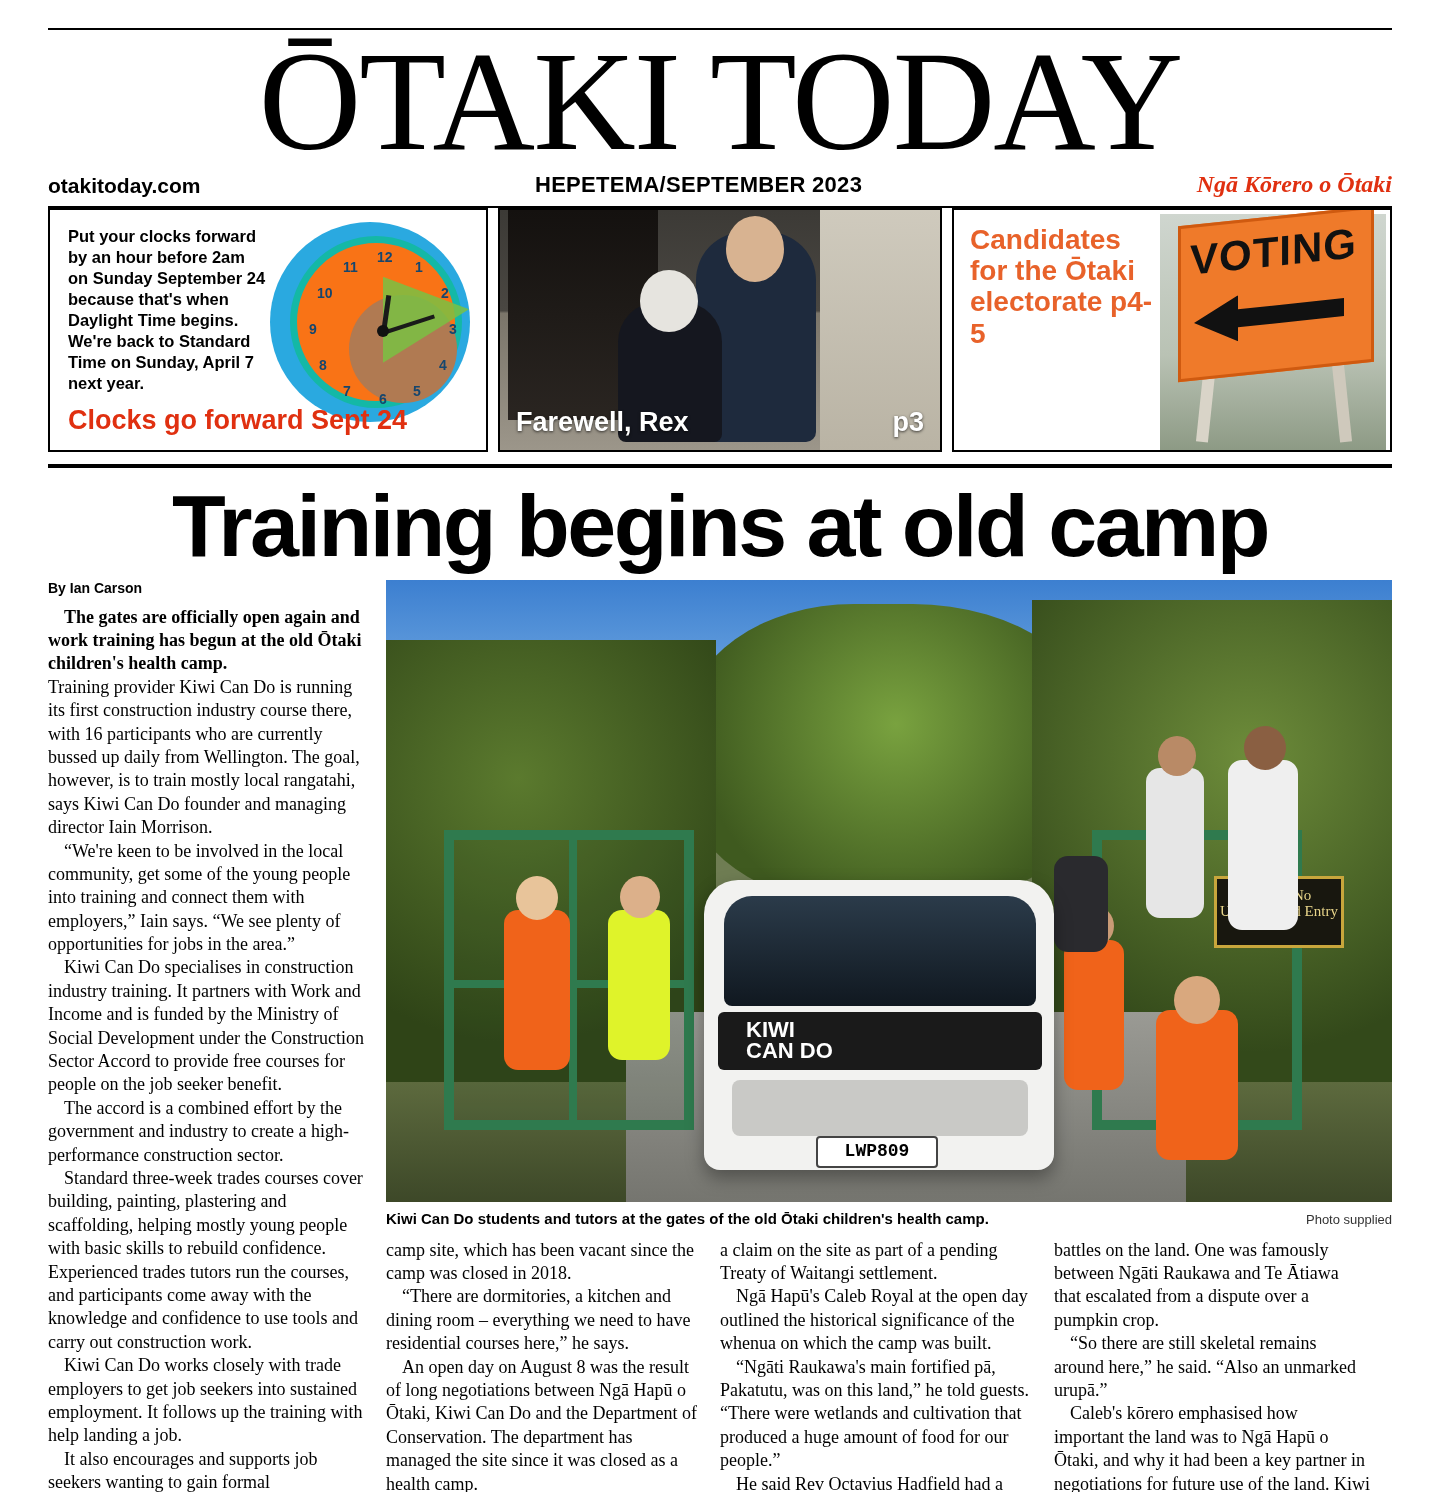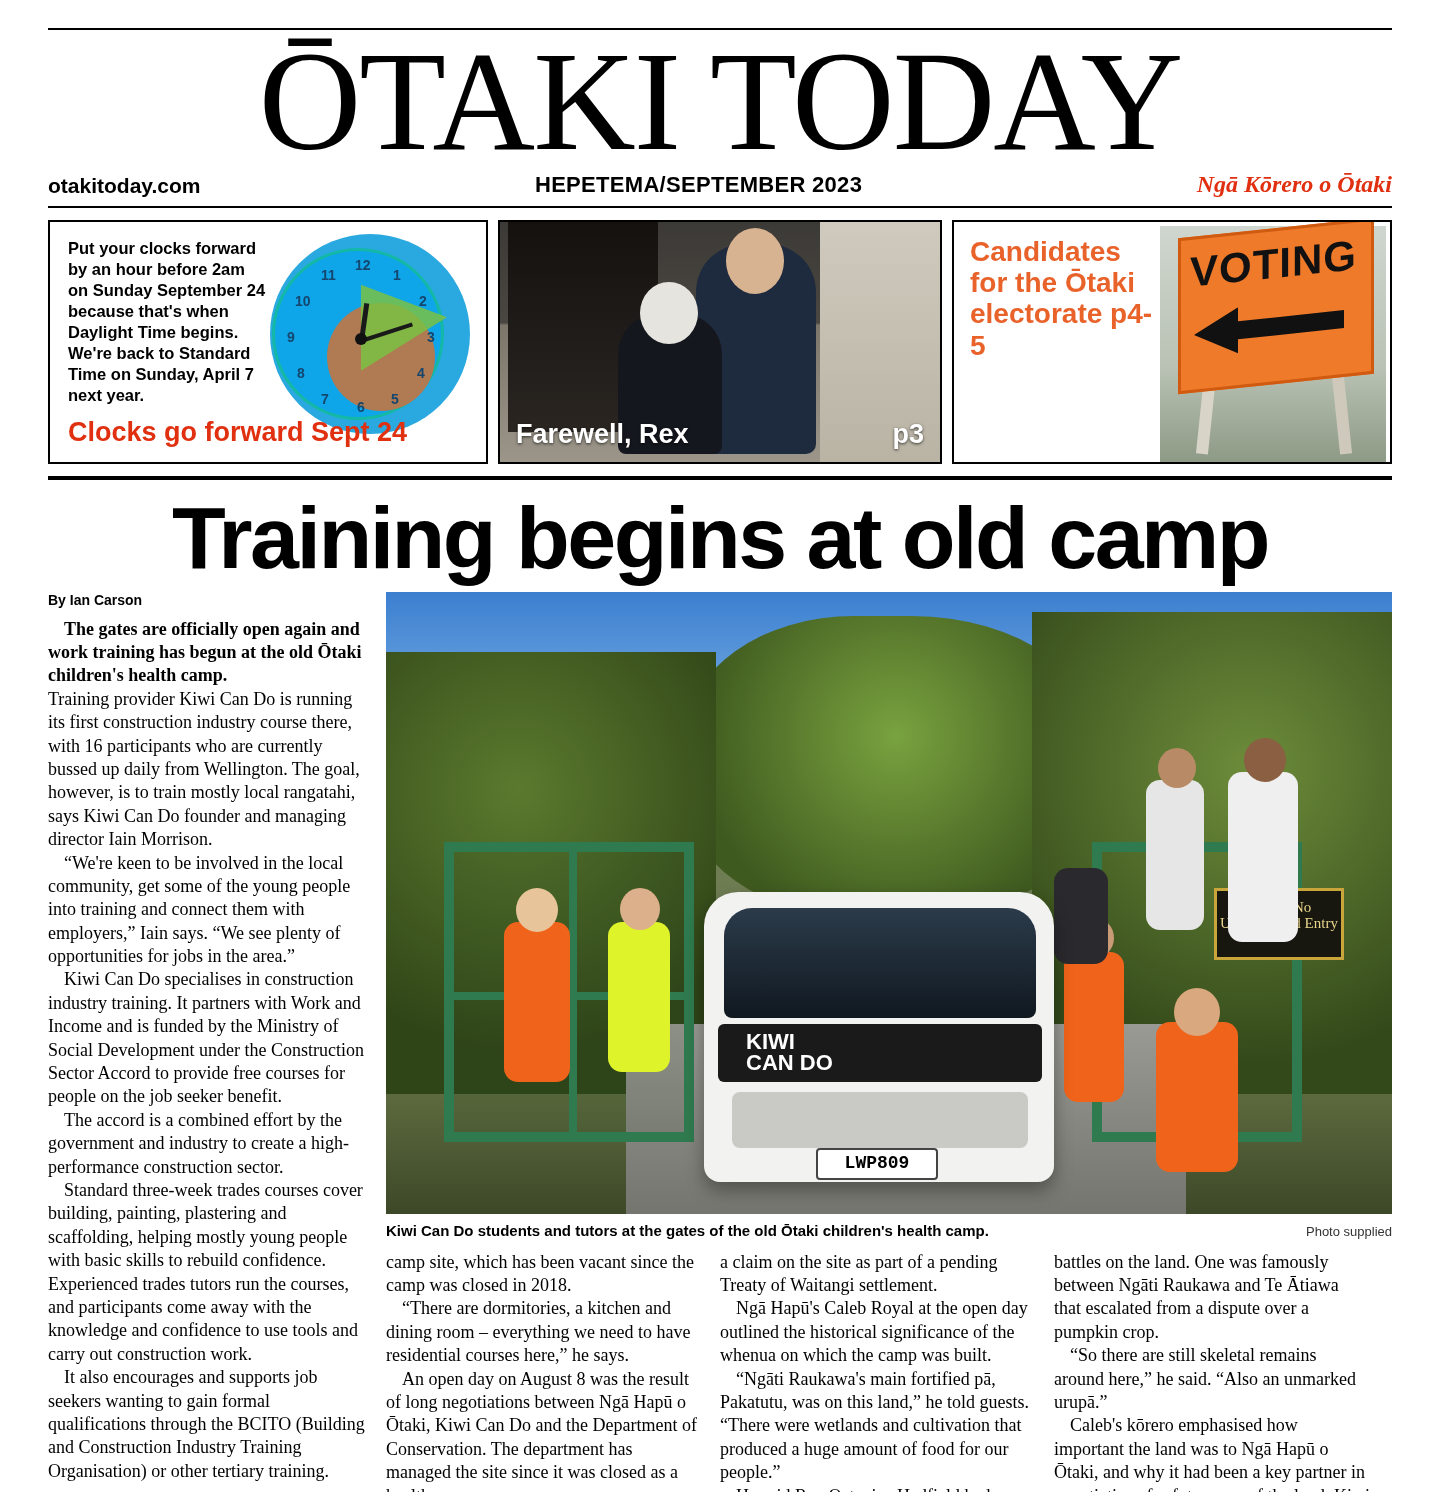--- a/index.html
+++ b/index.html
@@ -22,37 +22,37 @@
   }
   .strap{
     display:flex;align-items:flex-end;justify-content:space-between;
     border-bottom:2px solid #000;padding-bottom:8px;margin-top:4px;
   }
   .strap .url{font-family:"Liberation Sans", sans-serif;font-weight:bold;font-size:21px;}
   .strap .date{font-family:"Liberation Sans", sans-serif;font-weight:bold;font-size:22px;letter-spacing:0.3px;}
   .strap .maori{font-family:"Liberation Serif", serif;font-style:italic;font-weight:bold;font-size:24px;color:#e03010;}
 
   
-  .teasers{display:flex;gap:10px;margin-top:12px;height:244px;}
+  .teasers{display:flex;gap:10px;margin-top:0;height:244px;}
   .teaser{border:2px solid #000;position:relative;overflow:hidden;box-sizing:border-box;}
   .t1{width:440px;background:#fff;}
   .t2{width:444px;background:#1d4ed8;}
   .t3{width:440px;background:#fff;}
 
   .t1-text{
     position:absolute;left:18px;top:16px;width:200px;
     font-family:"Liberation Sans", sans-serif;font-weight:bold;font-size:16.5px;line-height:1.28;
   }
   .t1-head{
     position:absolute;left:18px;bottom:14px;
     font-family:"Liberation Sans", sans-serif;font-weight:bold;font-size:27px;color:#e03010;
   }
   .clock-wrap{position:absolute;right:10px;top:6px;width:212px;height:212px;}
   .clock-outer{position:absolute;left:6px;top:6px;width:200px;height:200px;border-radius:50%;background:#2aa9e0;}
-  .clock-face{position:absolute;left:8px;top:20px;width:172px;height:172px;border-radius:50%;background:#0ea5e9;border:3px solid #14b8a6;box-sizing:border-box;}
+  .clock-face{position:absolute;left:26px;top:20px;width:172px;height:172px;border-radius:50%;background:#f97316;border:7px solid #14b8a6;box-sizing:border-box;}
   .clock-center-disc{position:absolute;left:52px;top:52px;width:108px;height:108px;border-radius:50%;background:#b07a52;}
   .clock-pie{position:absolute;left:86px;top:34px;width:86px;height:86px;background:#7ac143;clip-path:polygon(0 100%,0 0,100% 38%);opacity:.85;}
   .hand-h{position:absolute;left:84px;top:52px;width:5px;height:38px;background:#1a1a1a;transform-origin:50% 100%;transform:rotate(8deg);}
   .hand-m{position:absolute;left:84px;top:36px;width:4px;height:54px;background:#1a1a1a;transform-origin:50% 100%;transform:rotate(72deg);}
   .hub{position:absolute;left:80px;top:82px;width:12px;height:12px;border-radius:50%;background:#111;}
   .num{position:absolute;font-family:"Liberation Sans", sans-serif;font-weight:bold;font-size:14px;color:#15466e;}
 
   .t2-photo{position:absolute;inset:0;background:
      linear-gradient(180deg,#3c3a36 0%,#4a4742 42%,#7b756a 43%,#9c968a 100%);}
   .t2-door{position:absolute;left:8px;top:0;width:150px;height:210px;background:linear-gradient(180deg,#14110f,#2a2521);}
@@ -202,20 +202,21 @@
 
     <div class="body-area">
       <div class="col-left">
         <div class="byline">By Ian Carson</div>
         <p class="lede">The gates are officially open again and work training has begun at the old Ōtaki children's health camp.</p>
         <p class="first">Training provider Kiwi Can Do is running its first construction industry course there, with 16 participants who are currently bussed up daily from Wellington. The goal, however, is to train mostly local rangatahi, says Kiwi Can Do founder and managing director Iain Morrison.</p>
         <p>“We're keen to be involved in the local community, get some of the young people into training and connect them with employers,” Iain says. “We see plenty of opportunities for jobs in the area.”</p>
         <p>Kiwi Can Do specialises in construction industry training. It partners with Work and Income and is funded by the Ministry of Social Development under the Construction Sector Accord to provide free courses for people on the job seeker benefit.</p>
         <p>The accord is a combined effort by the government and industry to create a high-performance construction sector.</p>
         <p>Standard three-week trades courses cover building, painting, plastering and scaffolding, helping mostly young people with basic skills to rebuild confidence. Experienced trades tutors run the courses, and participants come away with the knowledge and confidence to use tools and carry out construction work.</p>
+        <p>Kiwi Can Do works closely with trade employers to get job seekers into sustained employment. It follows up the training with help landing a job.</p>
         <p>It also encourages and supports job seekers wanting to gain formal qualifications through the BCITO (Building and Construction Industry Training Organisation) or other tertiary training.</p>
 
       </div>
 
       <div class="photo-block">
         <div class="photo">
           <div class="sky"></div>
           <div class="tree-mid"></div>
           <div class="bush-l"></div>
           <div class="bush-r"></div>

